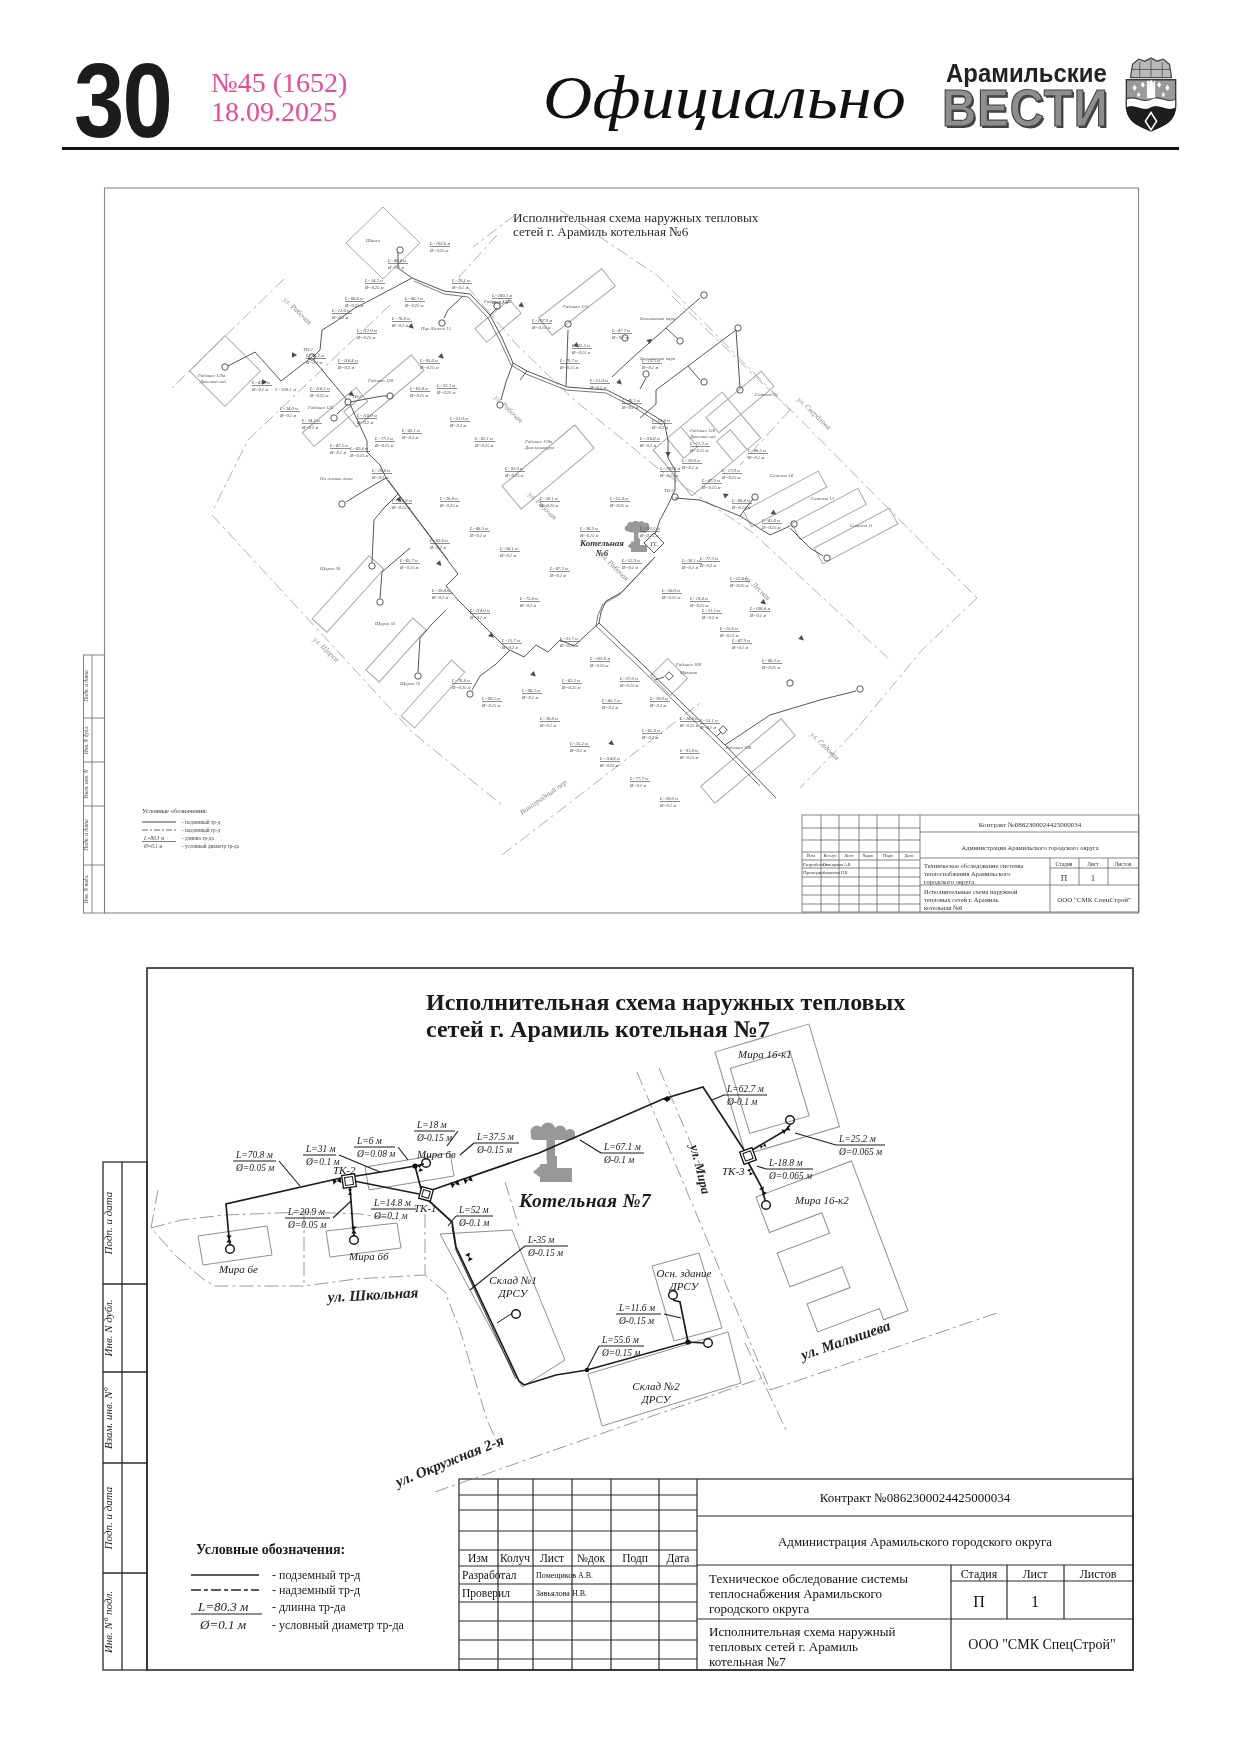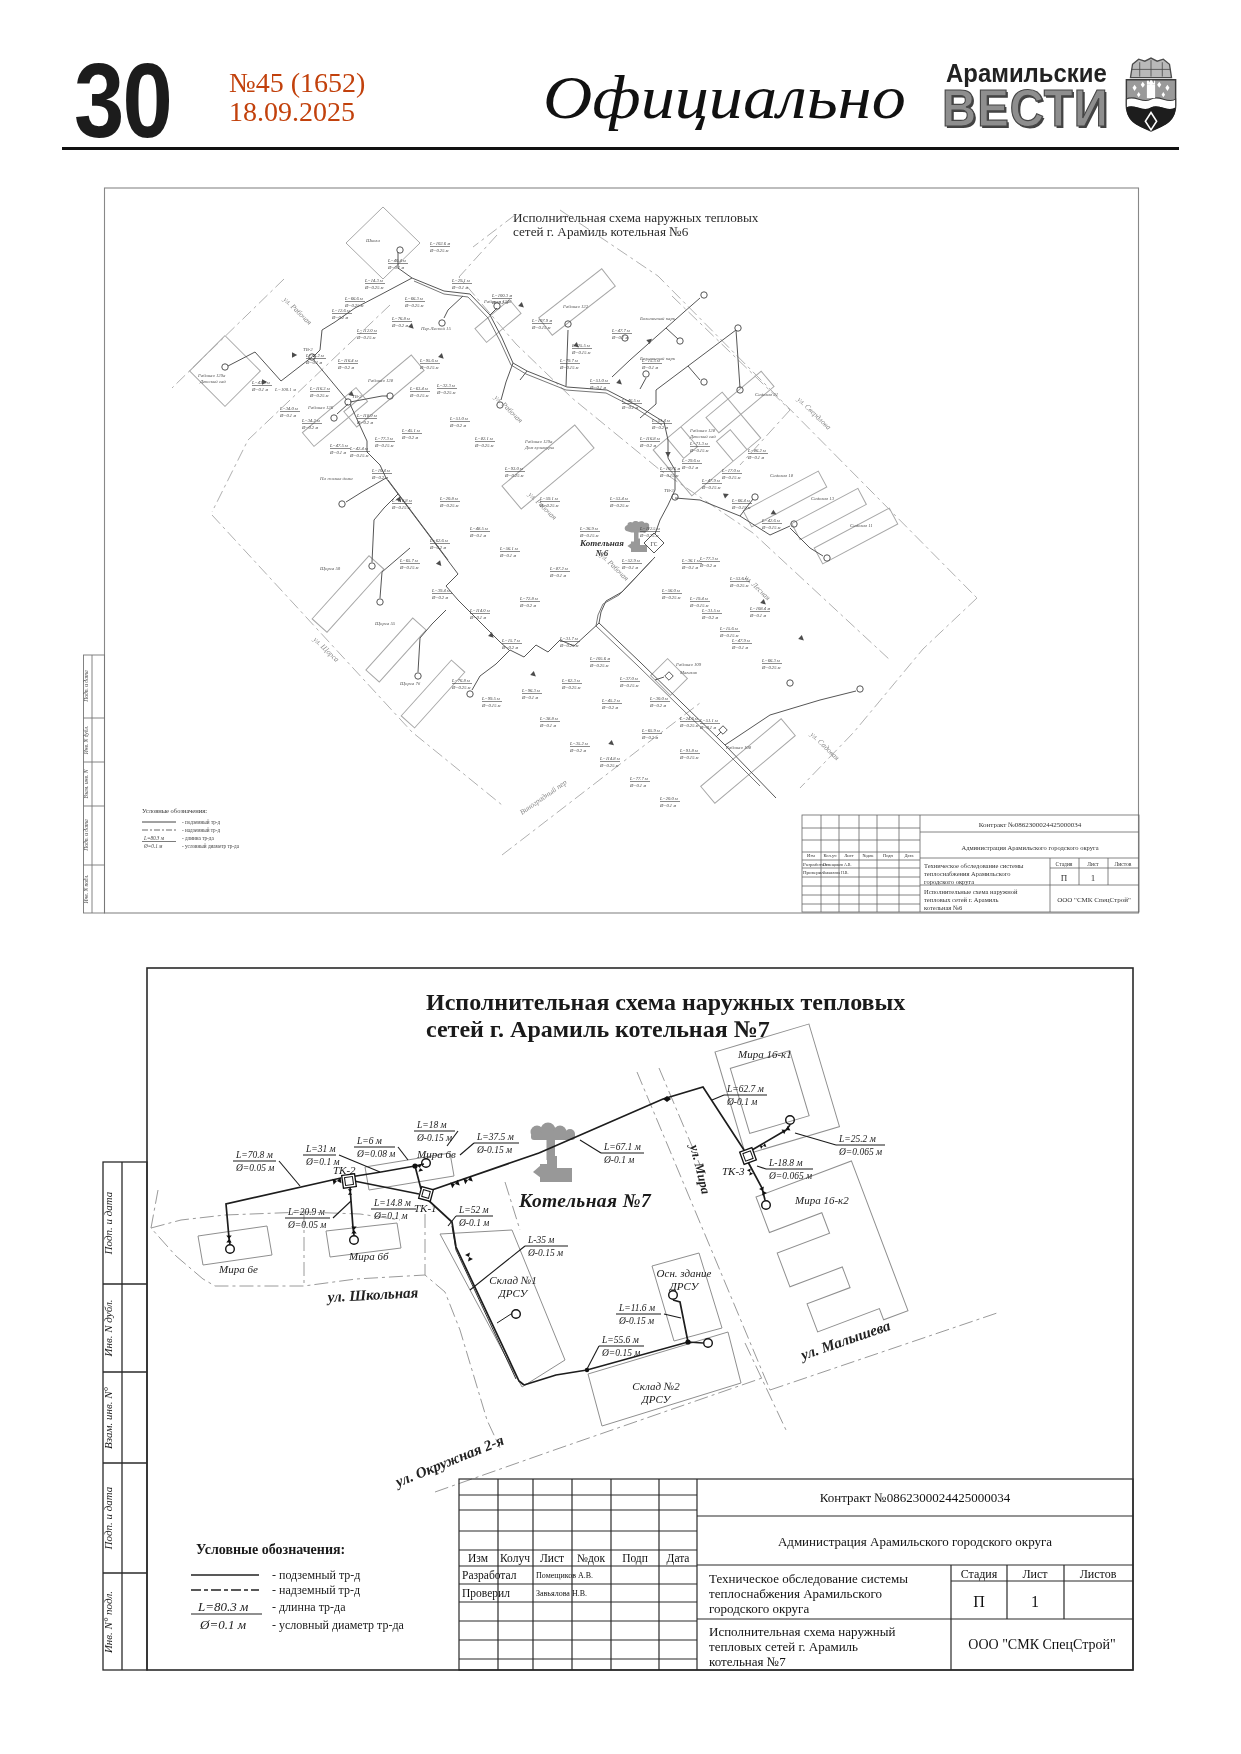--- a/index.html
+++ b/index.html
@@ -5,21 +5,21 @@
 html,body{margin:0;padding:0;background:#fff;}
 body{width:1241px;height:1754px;position:relative;font-family:"Liberation Sans",sans-serif;overflow:hidden;}
 .abs{position:absolute;}
 text{font-family:"Liberation Serif",serif;}
 </style>
 </head>
 <body>
 
 <div class="abs" style="left:74px;top:41px;font-family:'Liberation Sans',sans-serif;font-weight:bold;font-size:105px;color:#1c1c1c;transform:scaleX(0.86);transform-origin:left top;letter-spacing:-2px;">30</div>
 
-<div class="abs" style="left:211px;top:68px;font-family:'Liberation Serif',serif;font-size:28px;line-height:29px;color:#c2410c;margin-left:18px;">№45 (1652)<br>18.09.2025</div>
+<div class="abs" style="left:211px;top:68px;font-family:'Liberation Serif',serif;font-size:28px;line-height:29px;color:#ec4899;">№45 (1652)<br>18.09.2025</div>
 
 <div class="abs" style="left:543px;top:62px;font-family:'Liberation Serif',serif;font-style:italic;font-size:62px;color:#111;transform:scaleX(1.1);transform-origin:left top;">Официально</div>
 
 <div class="abs" style="left:946px;top:58px;font-weight:bold;font-size:26px;color:#222;transform:scaleX(0.92);transform-origin:left top;">Арамильские</div>
 
 <div class="abs" style="left:942px;top:79px;font-weight:bold;font-size:51px;color:#8e8e8e;-webkit-text-stroke:1.2px #474747;text-shadow:2px 2px 0 #424242;transform:scaleX(0.93);transform-origin:left top;letter-spacing:1px;">ВЕСТИ</div>
 
 <svg class="abs" style="left:1122px;top:54px;" width="58" height="78" viewBox="0 0 56 76">
   <path d="M10,10 L16,5 L22,7 L28,4 L34,7 L40,5 L46,10 L48,23 L8,23 Z" fill="#b9b9b9" stroke="#4b4b4b" stroke-width="1.3"></path>
   <line x1="17" y1="8" x2="17" y2="22" stroke="#4b4b4b" stroke-width="0.8"></line>

